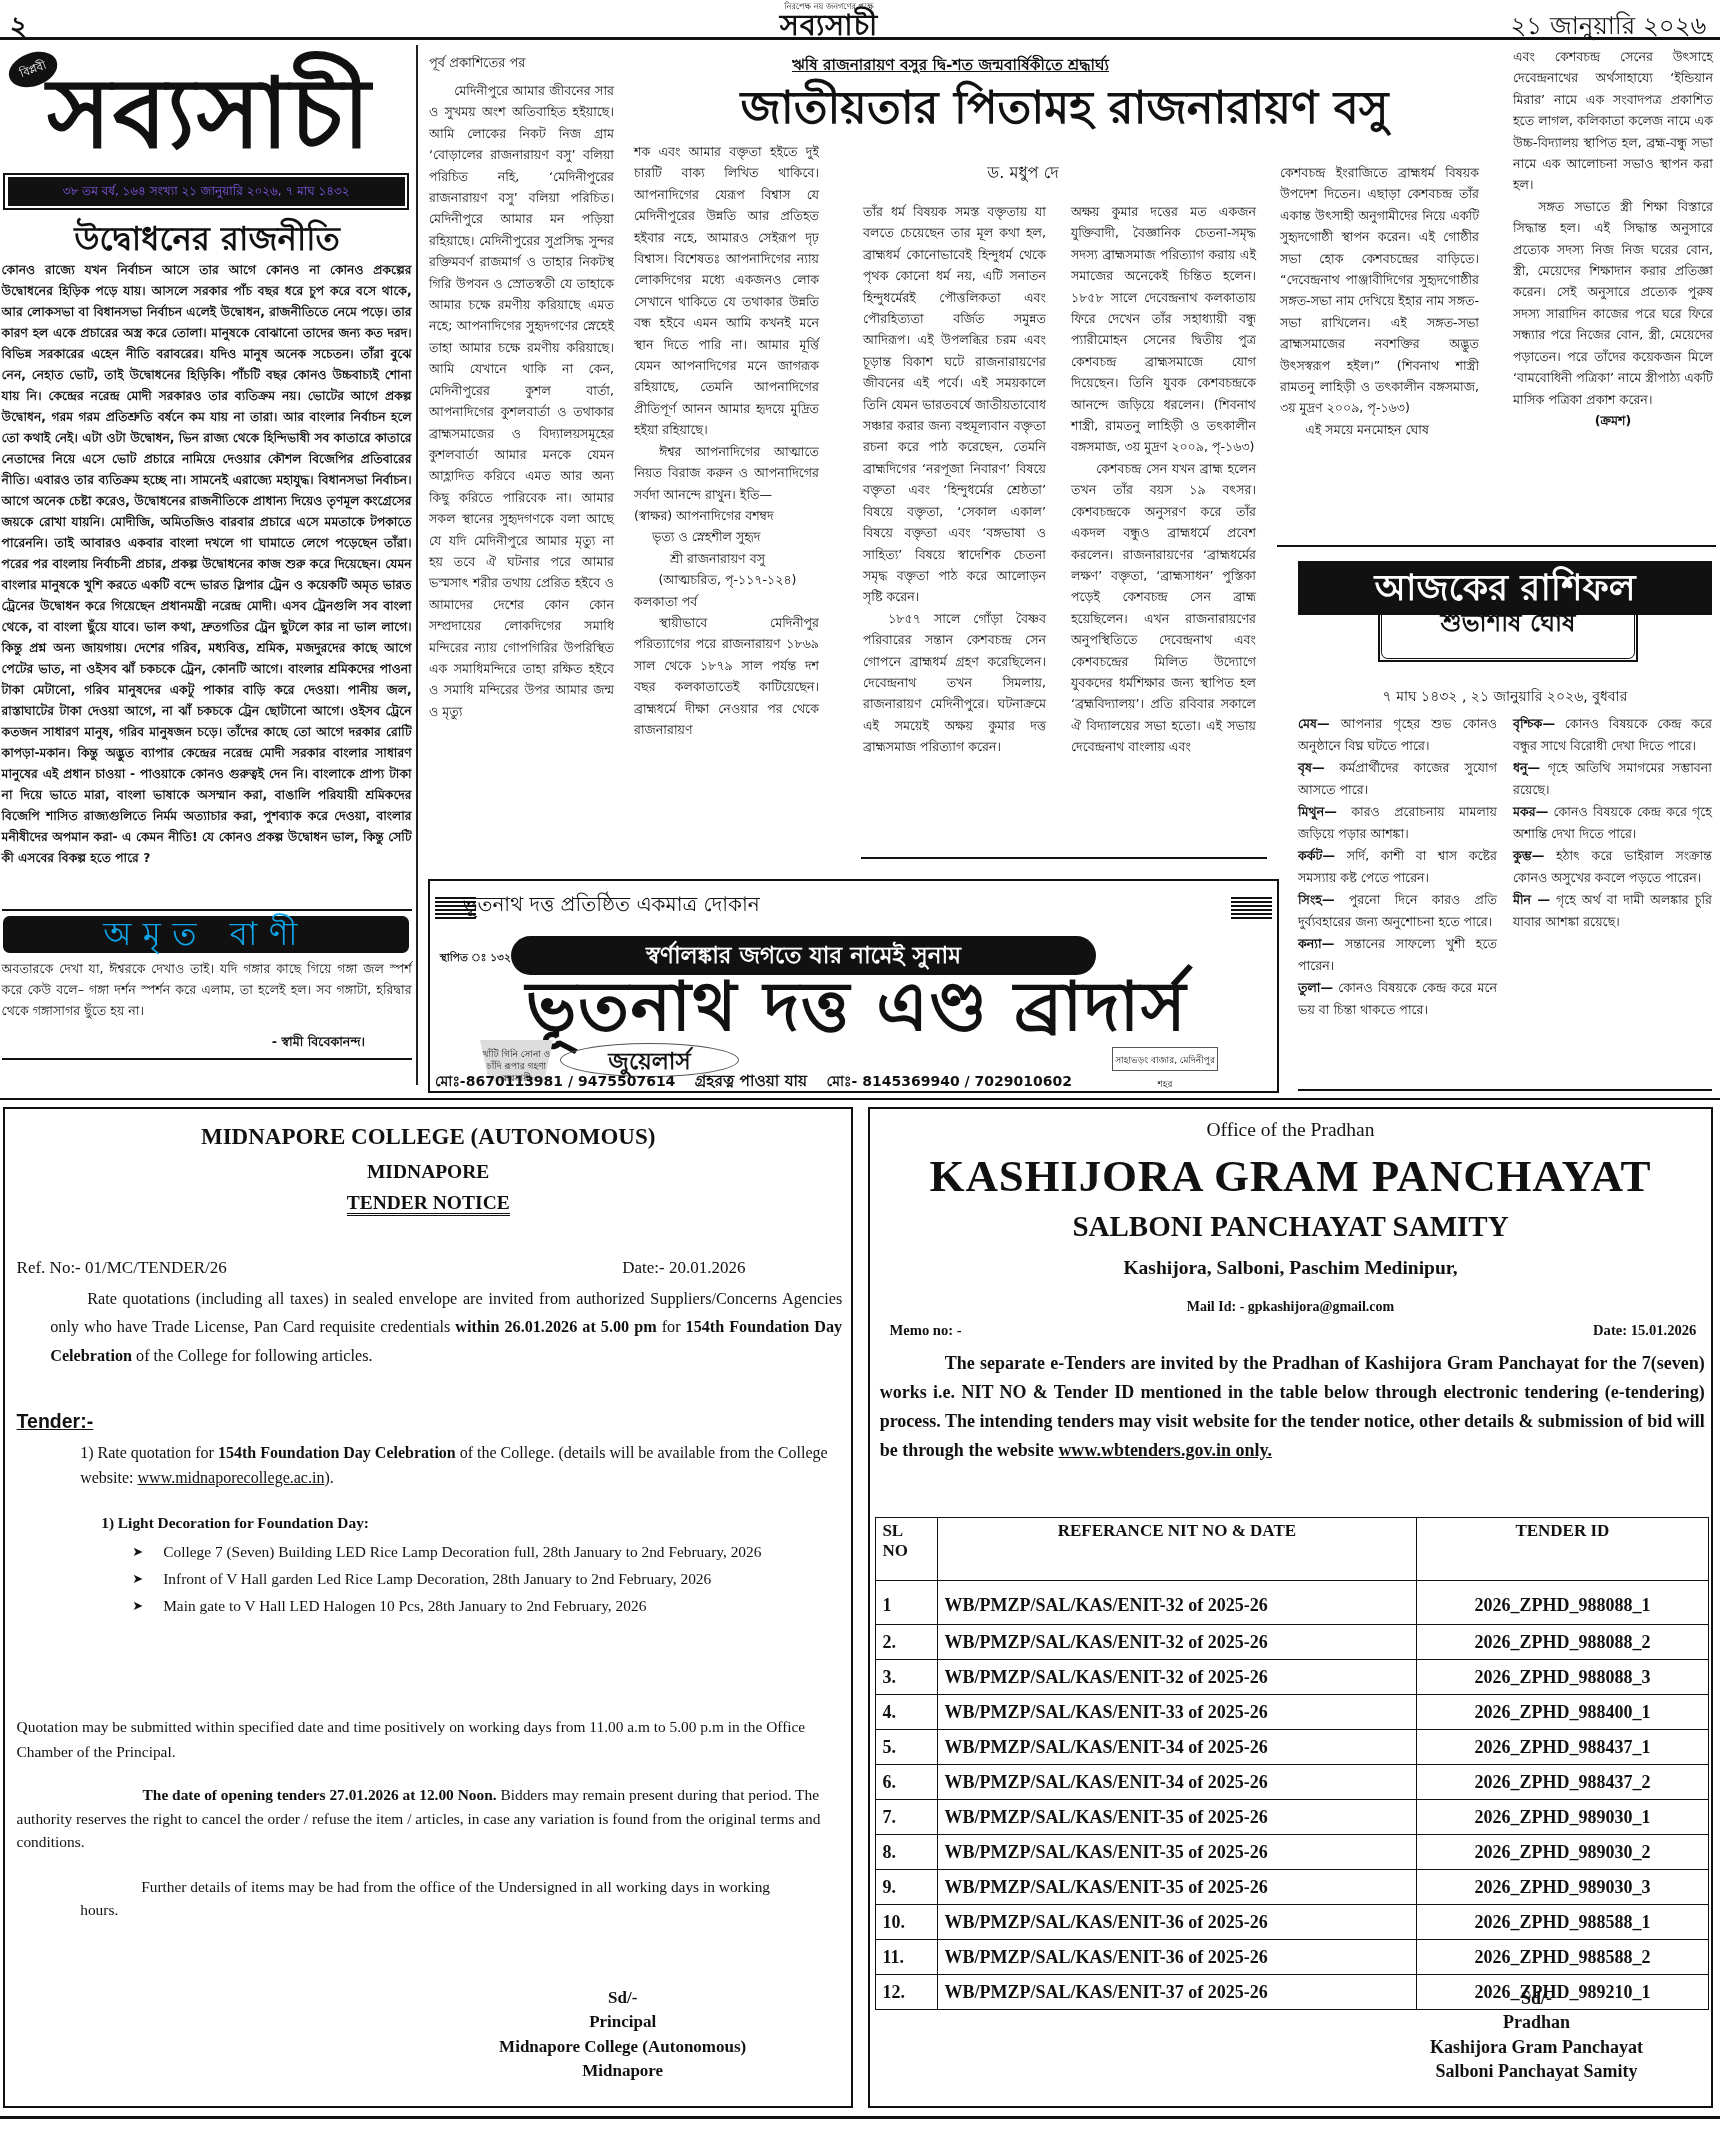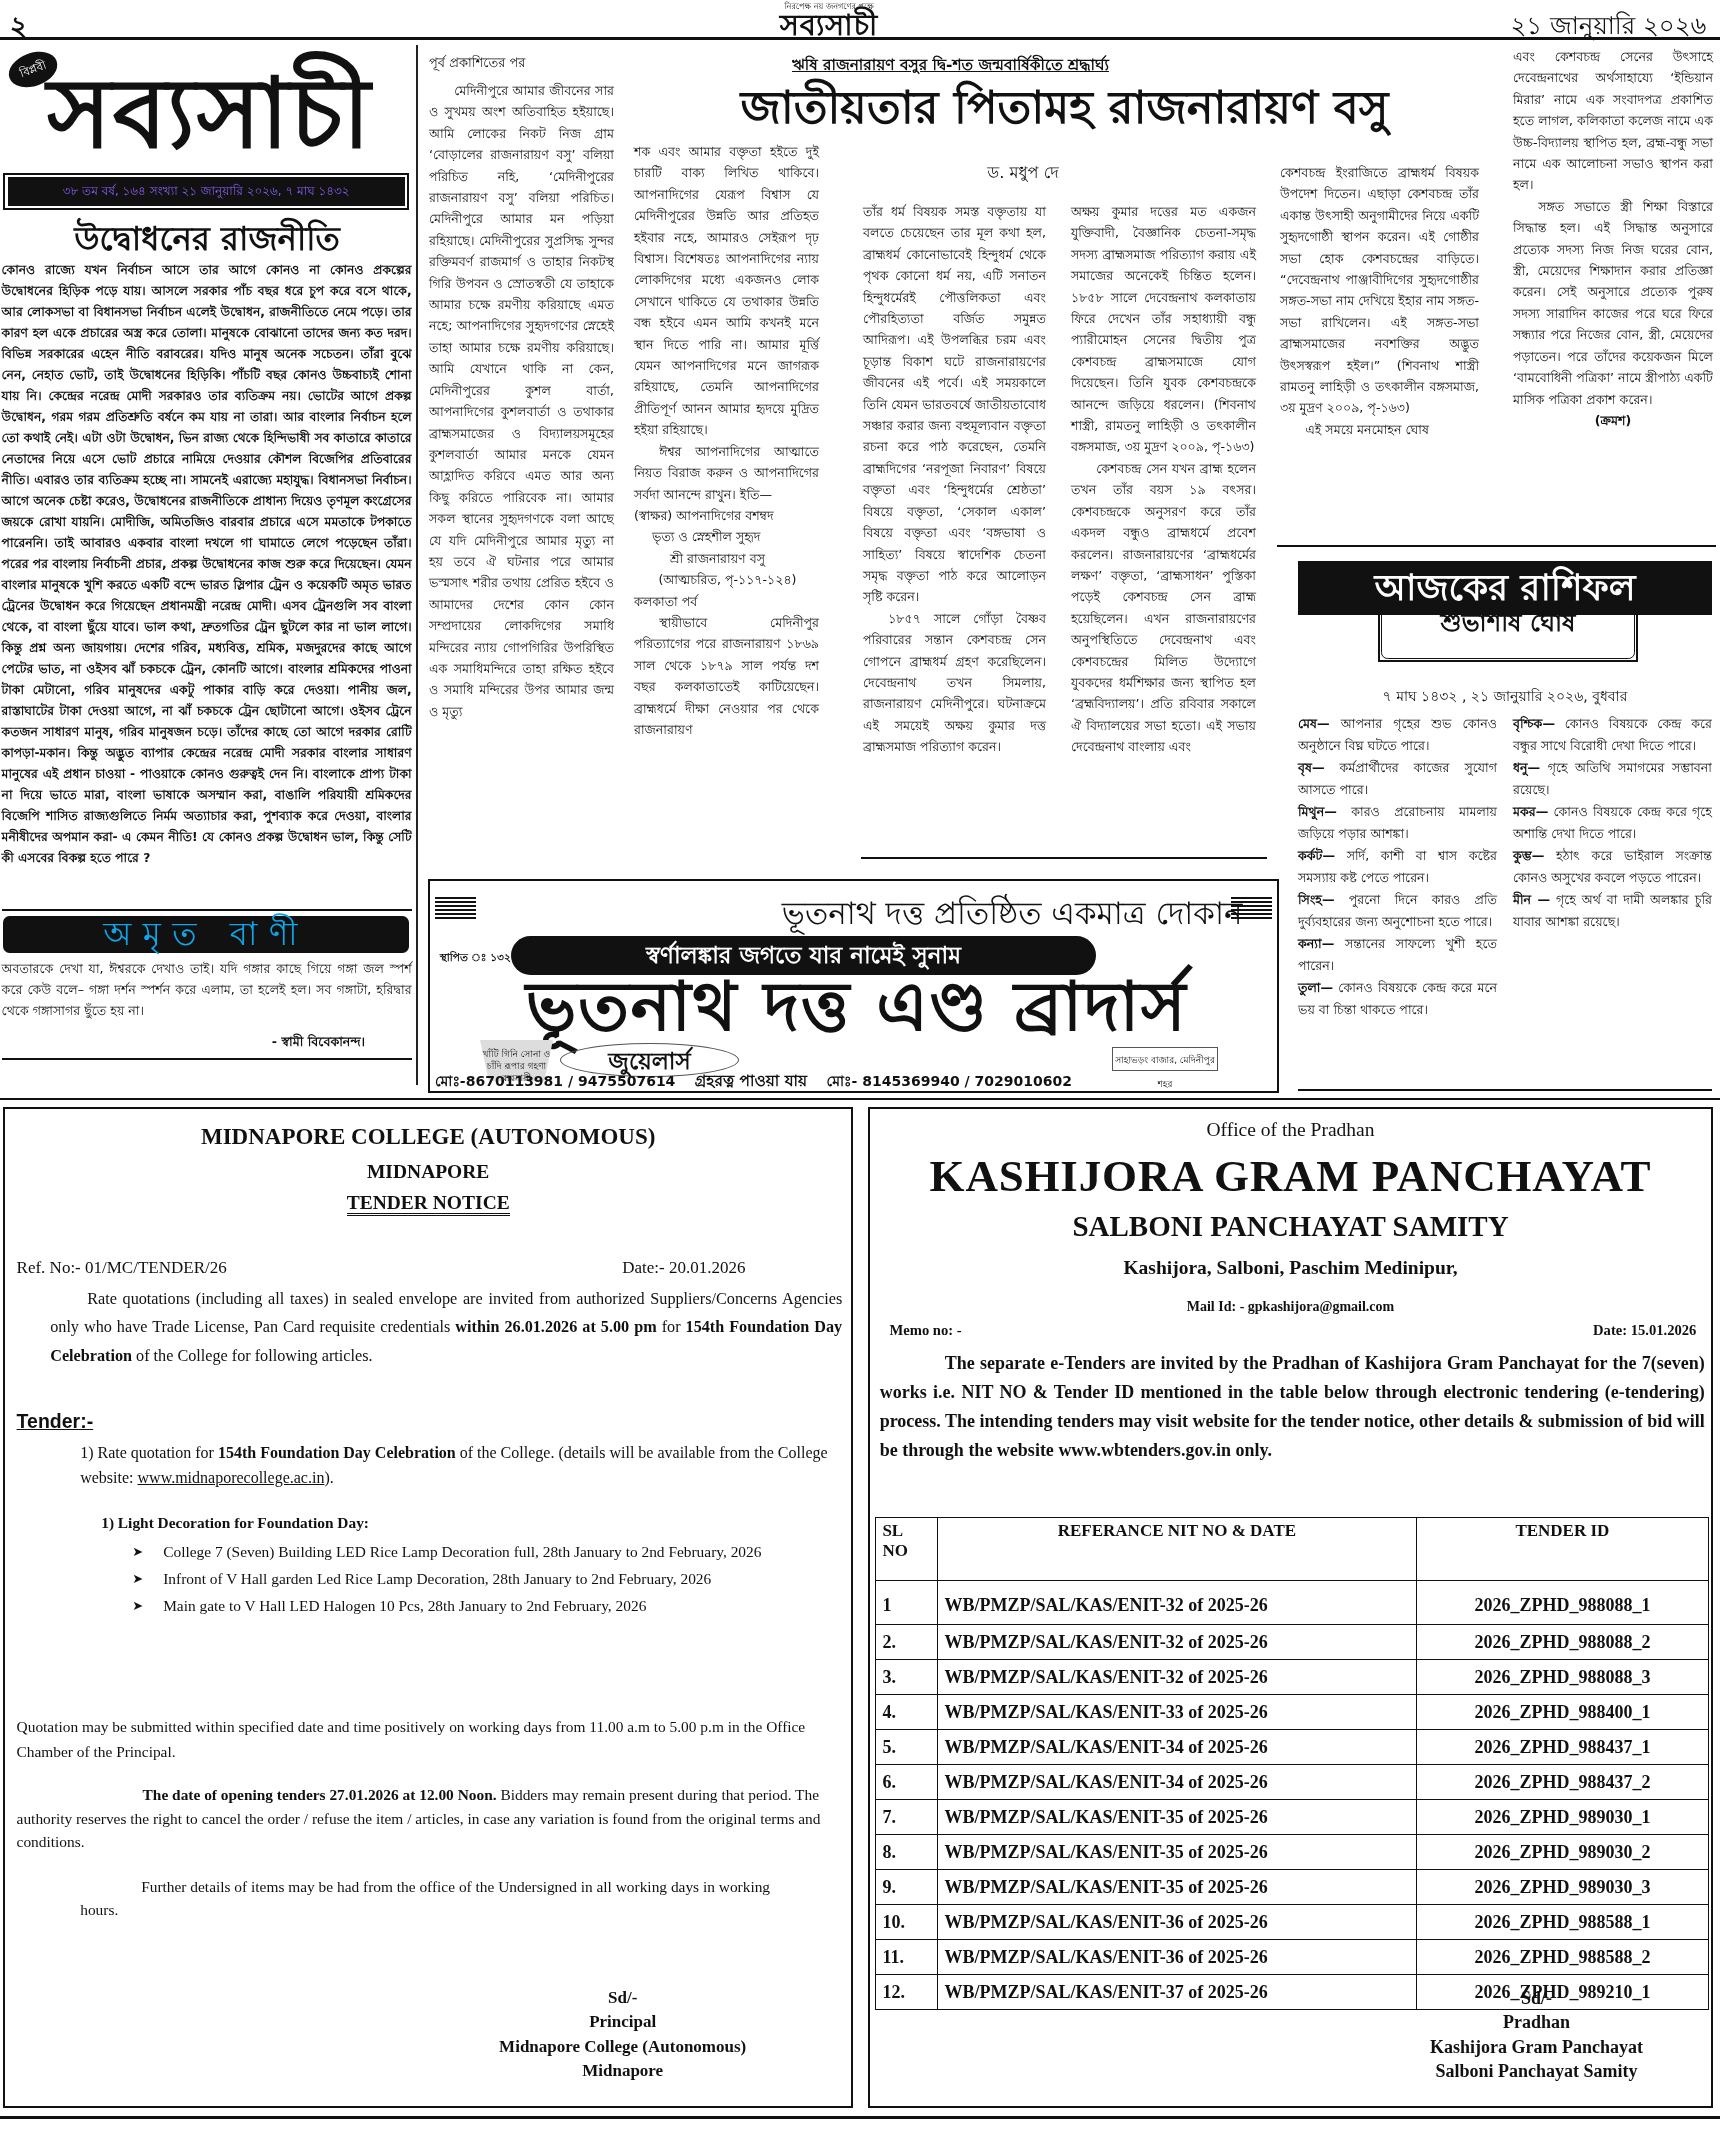--- a/index.html
+++ b/index.html
@@ -54,21 +54,21 @@
   #rashi-author-box .inner { border: 1.6px solid #111; border-radius: 6.5px; height: 100%; font-size: 24.4px; font-weight: bold; text-align: center; line-height: 34px; }
   #rashi-date { left: 1298px; top: 685px; width: 414px; text-align:center; font-size: 14px; }
   #rashi-col1 { left: 1298px; top: 713px; width: 199px; font-size: 12.6px; line-height: 22px; }
   #rashi-col2 { left: 1513px; top: 713px; width: 199px; font-size: 12.6px; line-height: 22px; }
   .rashi-item { text-align: justify; }
   .rashi-item b { font-weight: bold; }
   #rashi-rule { left: 1298px; top: 1089px; width: 414px; height: 1.6px; background:#111; }
 
   
   #ad { left: 428px; top: 879px; width: 851px; height: 214px; border: 2.4px solid #111; }
-  #ad .hdr { position:absolute; left: 32.5px; top: 8.1px; width: 780px; text-align:right; font-size: 31px; }
+  #ad .hdr { position:absolute; left: 32.5px; top: 8.1px; width: 780px; text-align:left; font-size: 20px; }
   #ad .lines-l, #ad .lines-r { position:absolute; top: 16.2px; width: 41px; height: 24.4px; background: repeating-linear-gradient(#111 0 1.6px, #fff 1.6px 4.1px); }
   #ad .lines-l { left: 4.9px; } #ad .lines-r { right: 4.9px; }
   #ad .estd { position:absolute; left: 9.7px; top: 69px; font-size: 10.6px; font-weight: bold; }
   #ad .pill { position:absolute; left: 81px; top: 55px; width: 585px; height: 39px; border-radius: 19.5px; background:#111; color:#fff; text-align:center; font-size: 23px; line-height: 39px; font-weight: bold; }
   #ad .brand { position:absolute; left: 16px; top: 91px; width: 821px; text-align:center; font-size: 68px; font-weight: 900; letter-spacing: 1.6px; line-height: 70px; }
   #ad .trade { position:absolute; left: 50px; top: 159px; width: 73px; height: 41px; background:#ddd; font-size: 9px; text-align:center; line-height: 12.2px; clip-path: polygon(0 0,100% 0,88% 100%,12% 100%); padding-top: 8px; }
   #ad .jewellers { position:absolute; left: 130px; top: 162px; width: 179px; height: 34px; border: 0.8px solid #555; border-radius: 50%; text-align:center; font-size: 23px; font-weight: bold; line-height: 34px; }
   #ad .address { position:absolute; left: 313px; top: 166px; width: 106px; height: 24.4px; border: 0.8px solid #555; font-size: 9px; text-align:center; line-height: 24.4px; }
   #ad .phones { position:absolute; left: 4.9px; top: 188px; width: 837px; font-size: 14px; font-weight: bold; white-space: nowrap; }
   #ad .phones .mid { margin: 0 14.6px; font-size: 15.4px; }
@@ -101,21 +101,21 @@
   #kg-box { left: 868px; top: 1107px; width: 845px; height: 1001px; border: 2.4px solid #111; }
   .kg-center { position:absolute; width: 100%; text-align:center; font-family:"Liberation Serif", serif; font-weight: bold; }
   #kg-office { top: 9.7px; font-size: 19.5px; font-weight: normal; }
   #kg-title { top: 41px; font-size: 45px; letter-spacing: 0.8px; }
   #kg-samity { top: 101px; font-size: 29px; }
   #kg-addr { top: 148px; font-size: 19.5px; }
   #kg-mail { top: 190px; font-size: 14px; }
   #kg-memo { position:absolute; left: 19.5px; top: 213px; font-family:"Liberation Serif", serif; font-weight: bold; font-size: 14.6px; }
   #kg-date { position:absolute; right: 14.6px; top: 213px; font-family:"Liberation Serif", serif; font-weight: bold; font-size: 14.6px; }
   #kg-intro { position:absolute; left: 9.7px; top: 240px; width: 825px; font-family:"Liberation Serif", serif; font-weight: bold; font-size: 18px; line-height: 29px; text-align: justify; text-indent: 65px; }
-  #kg-intro .site { }
+  #kg-intro .site { text-decoration: underline; }
   #kg-table { position:absolute; left: 4.9px; top: 408px; width: 834px; border-collapse: collapse; font-family:"Liberation Serif", serif; font-weight: bold; }
   #kg-table th, #kg-table td { border: 1.6px solid #111; font-size: 18px; text-align: left; padding: 0 6.5px; }
   #kg-table th { height: 63px; vertical-align: top; padding-top: 3.2px; font-size: 17px; }
   #kg-table th.c { text-align: center; }
   #kg-table td { height: 35px; }
   #kg-table td.tid { text-align: center; }
   #kg-table tr.first td { height: 44px; padding-top: 6.5px; }
   #kg-sign { position:absolute; left: 504px; top: 877px; width: 325px; text-align:center; font-family:"Liberation Serif", serif; font-weight: bold; font-size: 18px; line-height: 24.4px; }
 
   #bottom-rule { left: 0; top: 2116px; width: 1721px; height: 3.2px; background:#111; }

